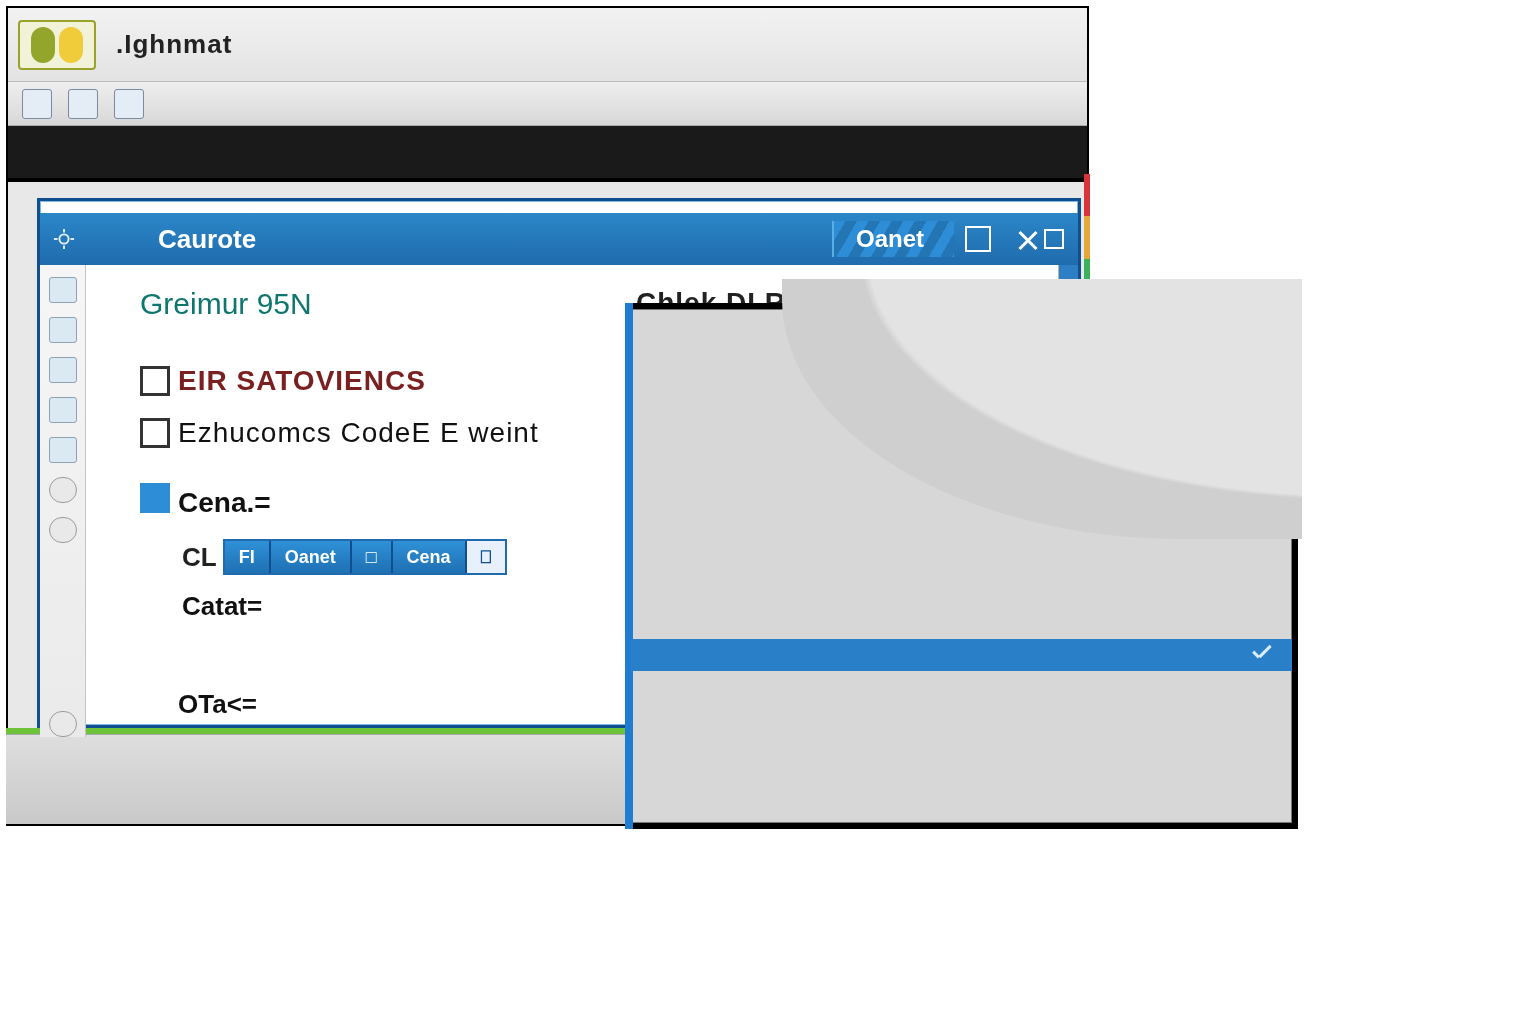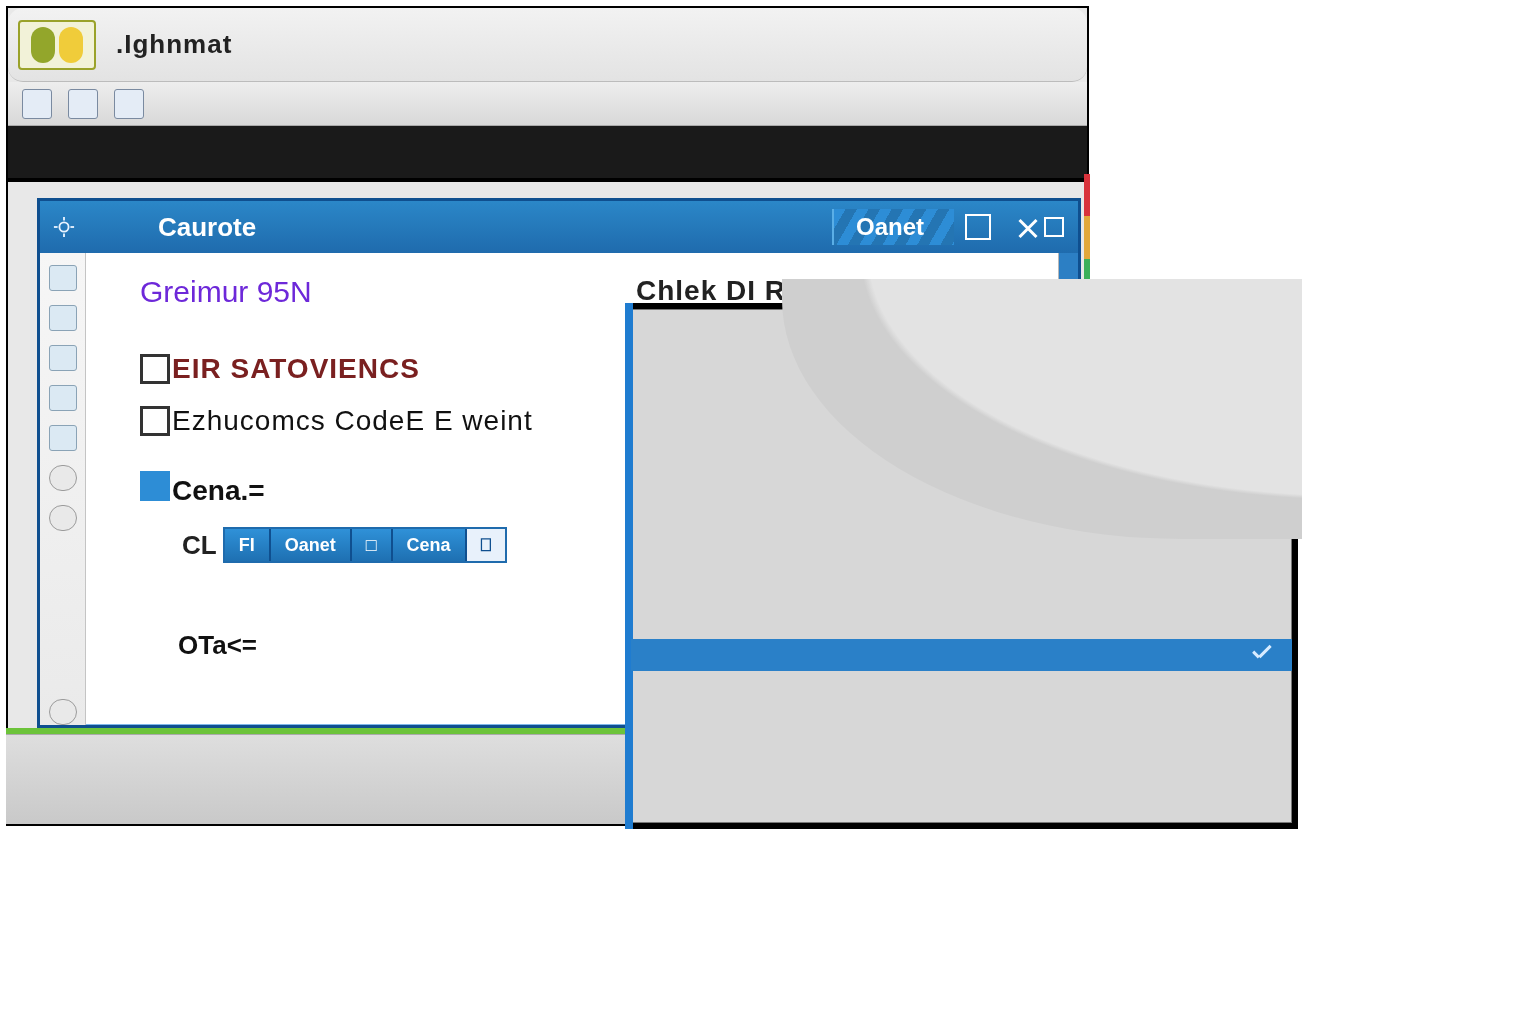--- a/index.html
+++ b/index.html
@@ -22,21 +22,20 @@
     border: 2px solid #000;
     background: #e8e8e8;
   }
   .outer-titlebar {
     height: 74px;
     background: linear-gradient(#f2f2f2, #e3e3e3);
     border-bottom: 1px solid #bcbcbc;
     display: flex;
     align-items: center;
     padding: 0 10px;
-    border-radius: 15px;
   }
   .outer-logo {
     width: 78px; height: 50px;
     border: 2px solid #9aa22a;
     border-radius: 4px;
     background: #f2f2d8;
     display: flex; align-items: center; justify-content: center;
     gap: 4px;
     margin-right: 20px;
   }
@@ -67,20 +66,21 @@
     background: #ffffff;
     box-shadow: inset 0 0 0 1px #7fb7e8;
   }
   .blue-titlebar {
     height: 52px;
     background: linear-gradient(#2b87c8,#1f6bad);
     display: flex; align-items: center;
     color: #fff;
     padding: 0 10px;
     gap: 10px;
+    margin-top: 12px;
   }
   .blue-titlebar .spacer { flex:1; }
   .bt-ico { width: 28px; height: 28px; display:inline-flex; align-items:center; justify-content:center; }
   .bt-ico .box { width: 20px; height: 20px; border: 2px solid #fff; }
   .bt-ico .x::before, .bt-ico .x::after{
     content:""; position:absolute; width: 24px; height: 3px; background:#fff; transform-origin:center;
   }
   .bt-ico.rel { position:relative; }
   .bt-ico .x::before{ transform: rotate(45deg); }
   .bt-ico .x::after{ transform: rotate(-45deg); }
@@ -104,27 +104,27 @@
   .side-ico { width: 28px; height: 26px; border:1px solid #8aa3b6; background:#dbe9f3; border-radius:3px; }
   .side-ico.round { border-radius: 14px; background:#e9e9e9; border-color:#9b9b9b; }
 
   .blue-main { flex:1; padding: 22px 20px 10px 54px; position:relative; }
   .blue-scrollbar {
     position:absolute; right:0; top:0; width: 20px; height:100%;
     background:#e6e6e6; border-left:1px solid #b8b8b8;
   }
   .blue-scrollbar .thumb { position:absolute; top:0; left:0; right:0; height:50px; background:#2c7fc4; }
 
-  .section-title { font-size: 30px; color:#6d28d9; margin-bottom: 6px; }
+  .section-title { font-size: 30px; color:#0f766e; margin-bottom: 6px; }
   .right-heading {
     position:absolute; left: 550px; top: 22px;
     font-size: 28px; color:#222; letter-spacing:1px; font-weight:bold;
   }
 
-  .chk-row { display:flex; align-items:center; gap:2px; margin: 20px 0; }
+  .chk-row { display:flex; align-items:center; gap:8px; margin: 20px 0; }
   .chk { width: 30px; height: 30px; border: 3px solid #333; background:#fff; }
   .chk.filled { background:#2d8dd6; border-color:#2d8dd6; }
   .chk-lbl { font-size: 28px; color:#111; letter-spacing:1px; }
   .chk-lbl.red { color:#7a2020; font-weight:bold; }
 
   .group-label { font-size: 28px; font-weight:bold; color:#111; margin-top: 10px; }
 
   .token-row {
     margin-top: 4px; margin-left: 0px;
     display:flex; align-items:center; gap:6px;
@@ -294,20 +294,21 @@
         <span class="prefix">CL</span>
         <div class="token-strip">
           <div class="tok">FI</div>
           <div class="tok">Oanet</div>
           <div class="tok">□</div>
           <div class="tok">Cena</div>
           <div class="tok light">⎕</div>
         </div>
       </div>
 
+      <div class="sub-line" style="margin-left:42px;">Catat=</div>
       <div class="sub-line" style="margin-left:42px;text-align:right;">
         <span>CL</span>
         <span class="caret">⎡</span>
       </div>
       <div class="sub-line" style="margin-left:38px;">OTa&lt;=</div>
     </div>
   </div>
 </div>
 
 <div class="overlay-panel">

